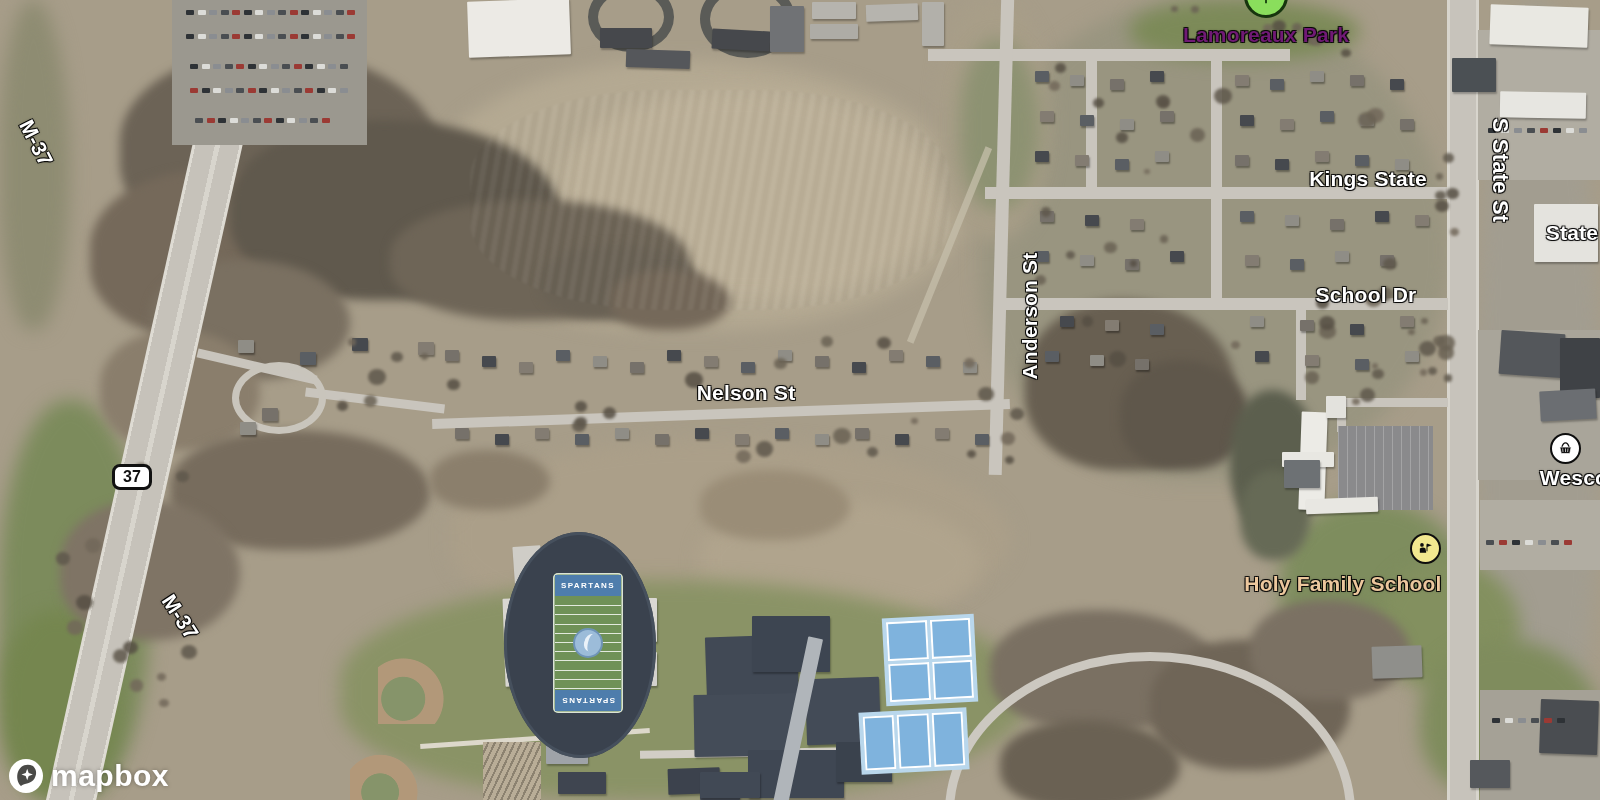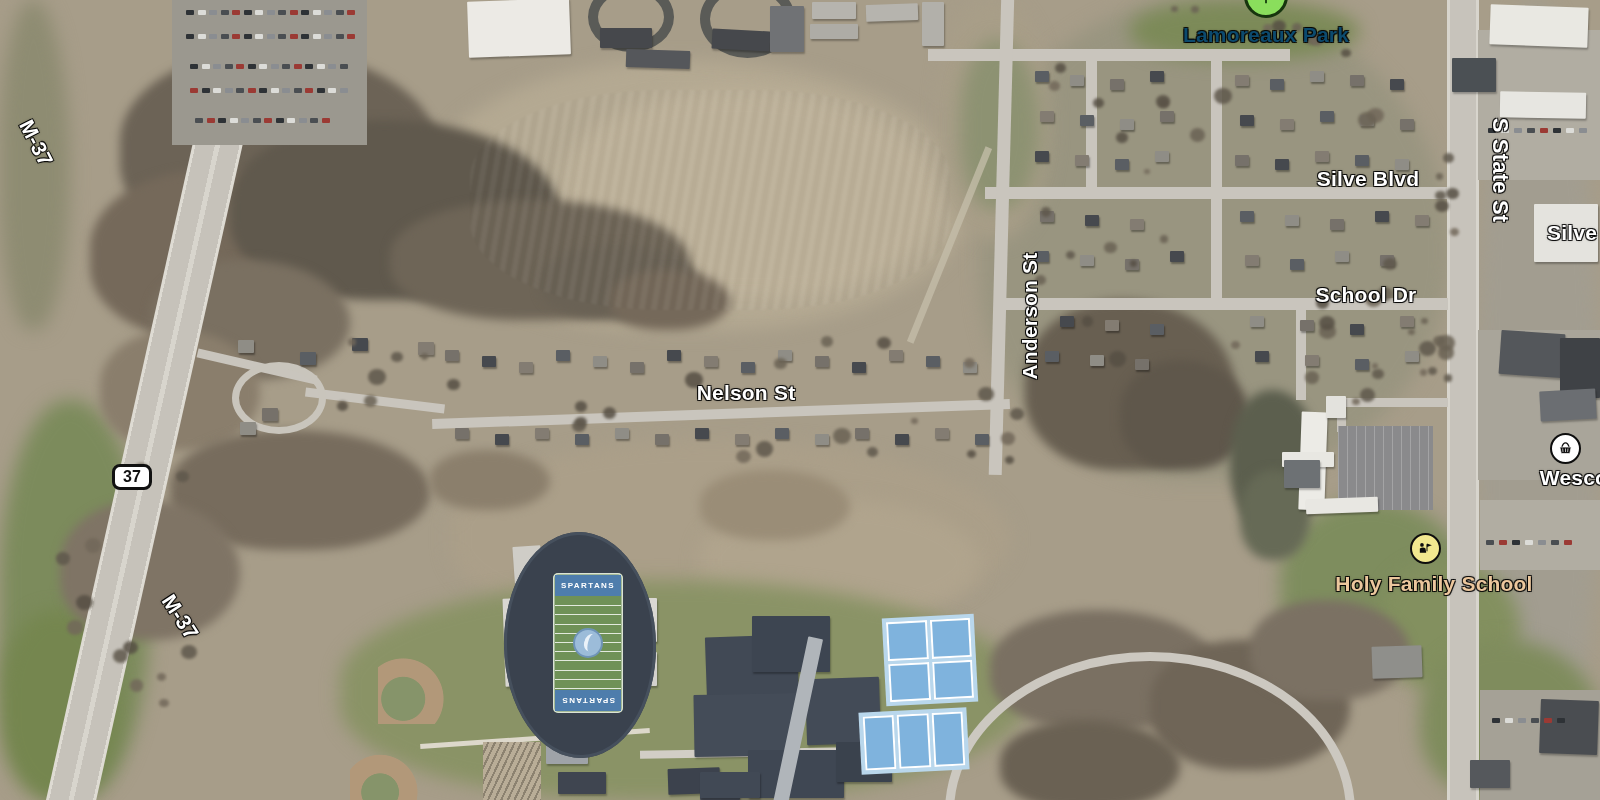--- a/index.html
+++ b/index.html
@@ -28,21 +28,21 @@
        letter-spacing:1.4px;font-family:"Liberation Sans",sans-serif}
   #yardlines{position:absolute;left:2px;top:24px;width:66px;height:92px;
        background:repeating-linear-gradient(0deg,rgba(255,255,255,.8) 0 1px,transparent 1px 9.2px)}
   #helmet{position:absolute;left:20px;top:55px;width:30px;height:30px;border-radius:50%;
        background:#9cbcd9;border:2px solid #6f94b8;box-sizing:border-box}
   #helmet::after{content:"";position:absolute;left:9px;top:4px;width:10px;height:18px;border-radius:50%;
        border-left:4px solid #eaf2f9;transform:rotate(14deg)}
   .courts{position:absolute;background:#b9d7ec;z-index:5;display:grid;gap:3px;padding:4px;box-sizing:border-box}
   .court{background:#7fb3dd;border:2px solid #fff;box-sizing:border-box}
   .diamond{position:absolute;z-index:5}
-  .lbl.park{color:#0c4a6e}
+  .lbl.park{color:#701a75}
   .lbl.school{color:#ecc79d}
   #shield37{position:absolute;left:112px;top:464px;width:40px;height:26px;background:#fff;border:3px solid #111;
        border-radius:8px;z-index:9;display:flex;align-items:center;justify-content:center;
        font-size:16px;font-weight:700;color:#111;box-sizing:border-box}
   #logo{position:absolute;left:8px;bottom:6px;z-index:30;display:flex;align-items:center;gap:7px}
   #logo .word{color:#fff;font-size:30px;font-weight:600;letter-spacing:.5px;
        text-shadow:0 0 4px rgba(0,0,0,.35);font-family:"Liberation Sans",sans-serif}
   #attrib{position:absolute;right:8px;bottom:3px;z-index:30;font-size:19px;color:rgba(255,255,255,.88);
        text-shadow:0 0 4px rgba(0,0,0,.35);letter-spacing:.3px}
   #loop-road{position:absolute;left:945px;top:652px;width:410px;height:320px;border:9px solid #ccc8c0;
@@ -464,32 +464,32 @@
   <div class="diamond" style="left:378px;top:640px;width:84px;height:84px;
               background-image:radial-gradient(circle at 30% 70%,#86946a 0 26%,transparent 27%),
                                radial-gradient(circle at 30% 70%,#b29879 0 48%,transparent 49%)"></div>
   <div class="diamond" style="left:350px;top:748px;width:86px;height:52px;
               background-image:radial-gradient(circle at 35% 85%,#86946a 0 26%,transparent 27%),
                                radial-gradient(circle at 35% 85%,#b29879 0 52%,transparent 53%)"></div>
   <div class="diamond" style="left:483px;top:742px;width:58px;height:58px;
               background:repeating-linear-gradient(115deg,#b9ad97 0 4px,#8c8270 4px 6px)"></div>
 
   <div class="lbl park" style="left:1266px;top:35px">Lamoreaux Park</div>
-  <div class="lbl" style="left:1368px;top:179px">Silve Blvd</div>
+  <div class="lbl" style="left:1368px;top:179px">Kings State</div>
   <div class="lbl" style="left:1500px;top:170px;transform:translate(-50%,-50%) rotate(90deg);font-size:22px">S State St</div>
-  <div class="lbl" style="left:1572px;top:233px">Silve</div>
+  <div class="lbl" style="left:1572px;top:233px">State</div>
   <div class="lbl" style="left:1366px;top:295px">School Dr</div>
   <div class="lbl" style="left:1030px;top:316px;transform:translate(-50%,-50%) rotate(-90deg)">Anderson St</div>
   <div class="lbl" style="left:746px;top:393px">Nelson St</div>
   <div class="lbl" style="left:36px;top:143px;transform:translate(-50%,-50%) rotate(63deg)">M-37</div>
   <div class="lbl" style="left:180px;top:617px;transform:translate(-50%,-50%) rotate(57deg)">M-37</div>
   <div id="shield37">
     <span>37</span>
   </div>
-  <div class="lbl school" style="left:1434px;top:584px">Holy Family School</div>
+  <div class="lbl school" style="left:1343px;top:584px">Holy Family School</div>
   <div class="lbl" style="left:1574px;top:478px">Wesco</div>
 
   <div class="poi" style="left:1244px;top:-26px;width:44px;height:44px;background:#8ade5c;border:3px solid #17350e">
     <svg width="22" height="22" viewBox="0 0 24 24">
         <path fill="#16400f" d="M12 2l5 7h-3l4 6h-5v5h-2v-5H6l4-6H7z"></path>
       </svg>
   </div>
   <div class="poi" style="left:1410px;top:533px;width:31px;height:31px;background:#f2e88f;border:2.5px solid #0d0d0d">
     <svg width="17" height="17" viewBox="0 0 24 24">
       <circle cx="7" cy="7" r="2.6" fill="#0d0d0d"></circle>
@@ -497,14 +497,22 @@
       <rect x="13.4" y="6" width="1.4" height="10" fill="#0d0d0d"></rect>
     </svg>
   </div>
   <div class="poi" style="left:1550px;top:433px;width:31px;height:31px;background:#ffffff;border:2.5px solid #0d0d0d">
     <svg width="17" height="17" viewBox="0 0 24 24">
       <path d="M7 10c1-4 3-6 5-6s4 2 5 6" fill="none" stroke="#0d0d0d" stroke-width="2"></path>
       <path fill="#0d0d0d" d="M4 10h16l-2 9H6zm4 2l.5 5M12 12v5m3.5-5l-.5 5" stroke="#fff" stroke-width="1"></path>
     </svg>
   </div>
 
+  <div id="logo">
+    <svg width="36" height="36" viewBox="0 0 36 36">
+      <circle cx="18" cy="18" r="17" fill="#ffffff"></circle>
+      <path d="M25 8c-6.5-3.5-14 0-15.5 7.5-1 5 .5 10 3.5 12.5 3.5-3 10.5-2 13.5-7.5 3-5.5 1.5-9.5-1.5-12.5z" fill="#4a4a47"></path>
+      <path d="M19.2 10.8l1.5 4.2 4.2 1.5-4.2 1.5-1.5 4.2-1.5-4.2-4.2-1.5 4.2-1.5z" fill="#ffffff"></path>
+    </svg>
+    <span class="word">mapbox</span>
+  </div>
 
 </div>
 
 </body></html>

